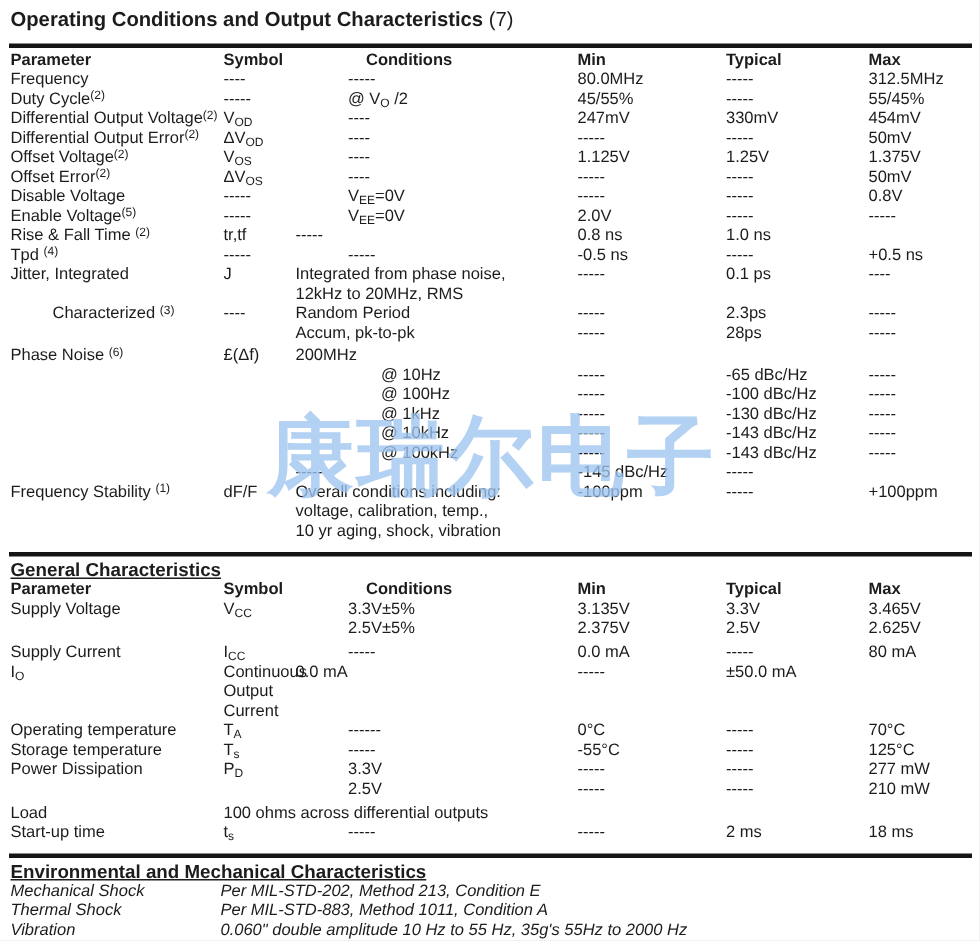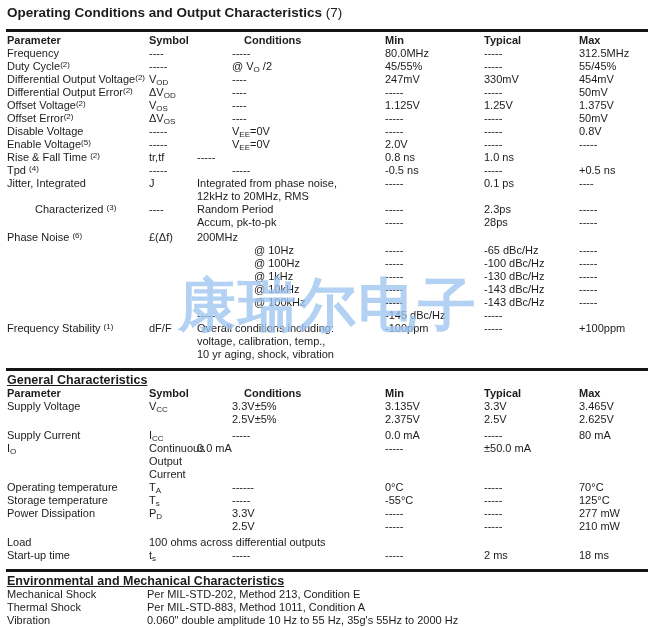--- a/index.html
+++ b/index.html
@@ -8,21 +8,21 @@
     font-family:"Liberation Sans","DejaVu Sans",sans-serif;
     font-size:11px; line-height:13px; color:#1c1c1c; overflow:hidden;
   }
   .title-line { margin:4px 0 0 7px; font-size:13.5px; line-height:18px; }
   .title-main { font-weight:bold; }
   .title-suffix { font-weight:normal; }
   .thick-rule { height:3px; background:#151515; margin:7px 5px 2px 6px; }
   .section-heading { margin-left:7px; font-size:12.5px; font-weight:bold; line-height:14px; }
   .section-heading .u { text-decoration:underline; }
   .spec-row { display:grid; grid-template-columns:142px 48px 188px 99px 95px 69px; margin-left:7px; }
-  .env-row  { display:grid; grid-template-columns:140px 1fr; margin-left:7px; }
+  .env-row  { display:grid; grid-template-columns:140px 1fr; margin-left:7px;font-style:italic; }
   .header-row { font-weight:bold; }
   .cell { white-space:nowrap; }
   .c-cell { white-space:normal; }
   .pind { padding-left:28px; }
   .cind1 { padding-left:35px; }
   .cind2 { padding-left:57px; }
   .hdr-cond { padding-left:47px; }
   sub { font-size:8px; line-height:0; vertical-align:-2px; }
   sup { font-size:8px; line-height:0; vertical-align:3px; }
   .watermark {

